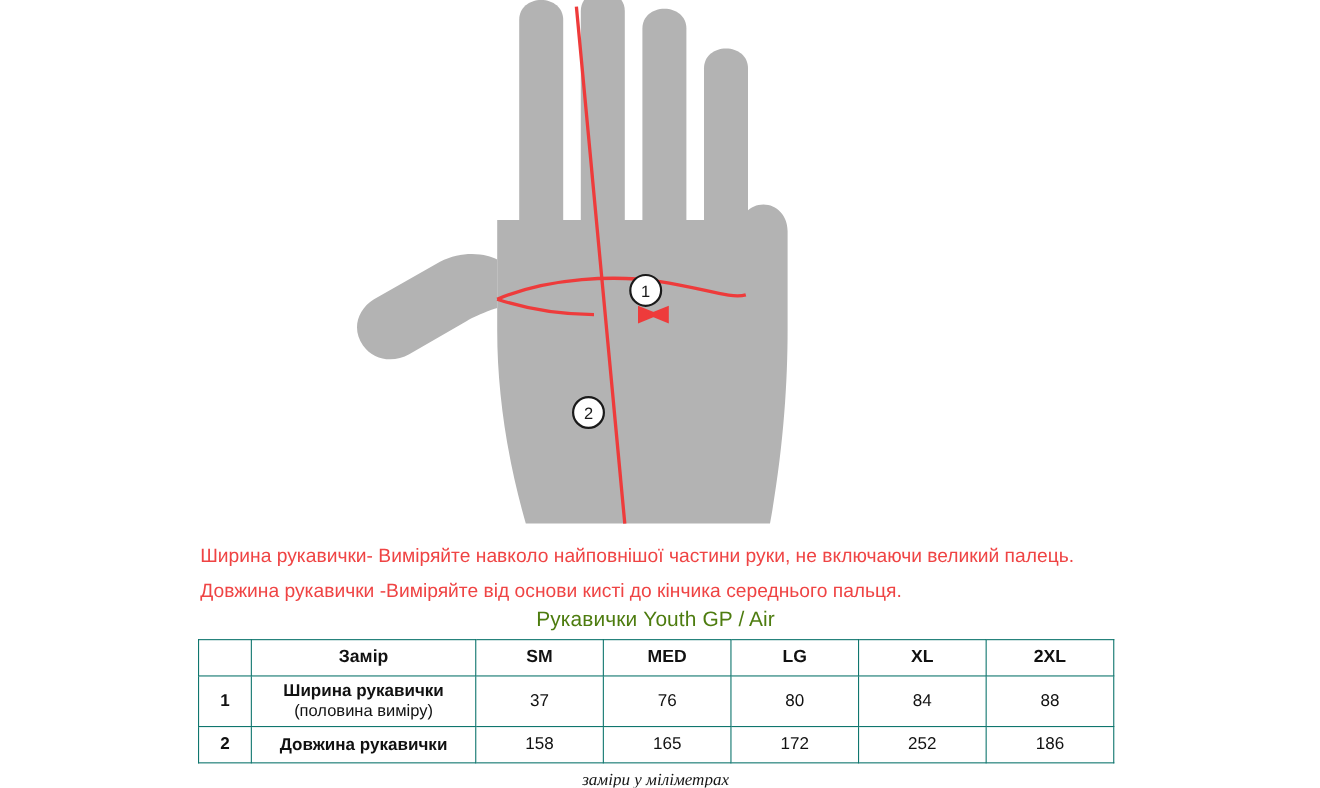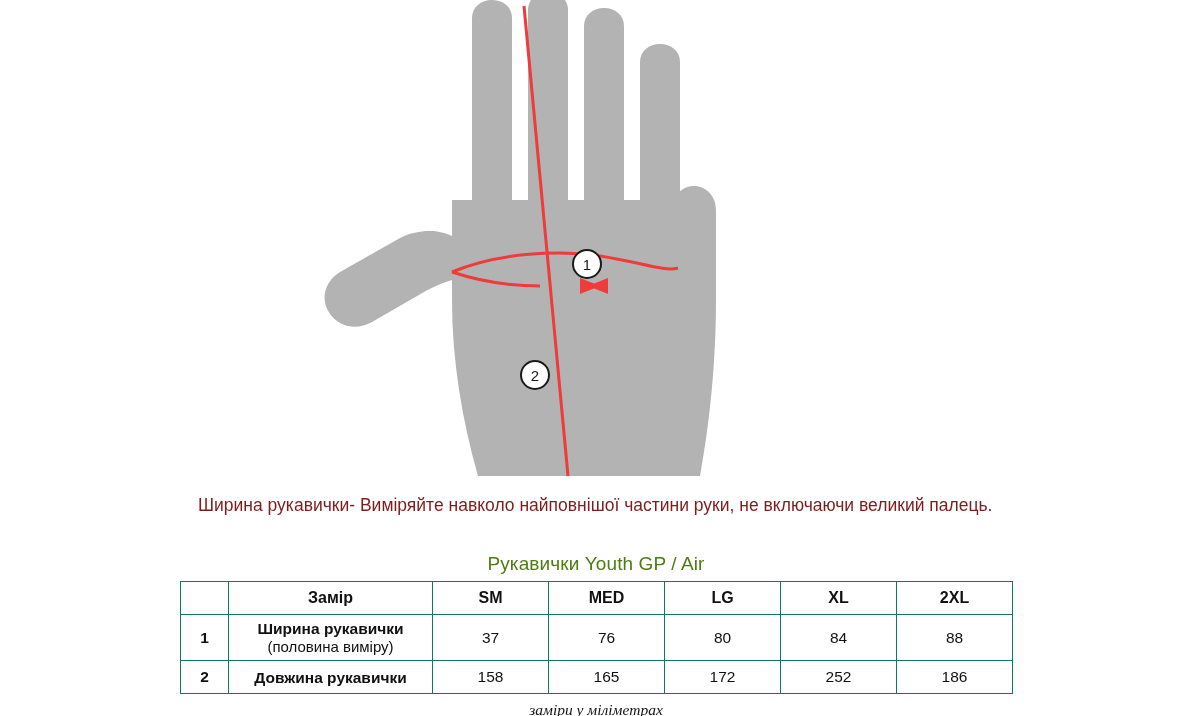--- a/index.html
+++ b/index.html
@@ -34,24 +34,24 @@
   }
 
   
   .desc {
     position: absolute;
     left: 182px;
     top: 492px;
     width: 880px;
   }
   .desc p {
-    margin: 0 0 6px 16px;
+    margin: 0 0 6px 0;
     font-size: 17.5px;
     line-height: 26px;
-    color: #7f1d1d;
+    color: #ef4444;
   }
 
   
   .table-block {
     position: absolute;
     left: 180px;
     top: 553px;
     width: 832px;
   }
   .table-title {
@@ -175,20 +175,21 @@
 
       <g>
         <circle cx="535" cy="375" r="14" fill="#ffffff" stroke="#1a1a1a" stroke-width="2"></circle>
         <text x="535" y="381" text-anchor="middle" font-family="Liberation Sans, sans-serif" font-size="15" fill="#1a1a1a">2</text>
       </g>
     </svg>
   </div>
 
   <div class="desc">
     <p>Ширина рукавички- Виміряйте навколо найповнішої частини руки, не включаючи великий палець.</p>
+    <p>Довжина рукавички -Виміряйте від основи кисті до кінчика середнього пальця.</p>
   </div>
 
   <div class="table-block">
     <div class="table-title">Рукавички Youth GP / Air</div>
 
     <table class="size-table">
       <colgroup>
         <col class="c-idx">
         <col class="c-name">
         <col class="c-size">

